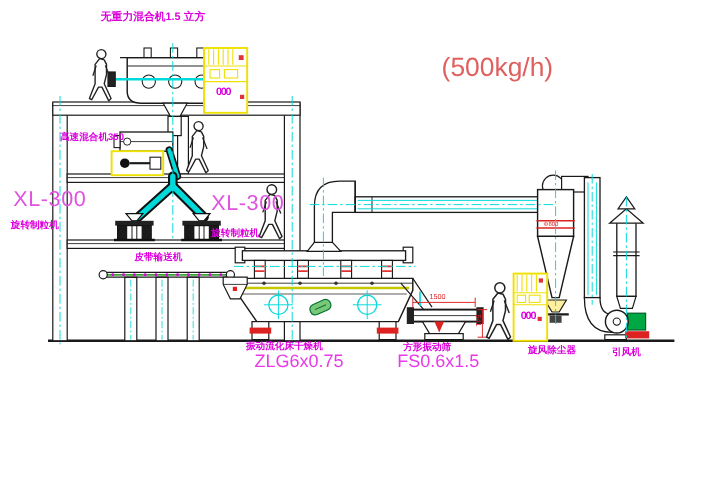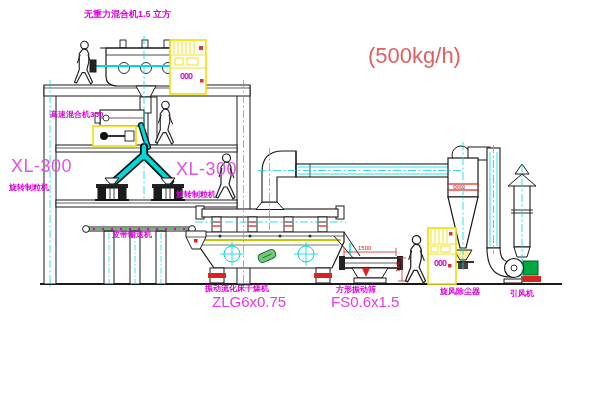--- a/index.html
+++ b/index.html
@@ -295,21 +295,21 @@
   <span class="lbl titleCAP" style="left:368px;top:45px;text-align:center;">(500kg/h)</span>
 
   <span class="lbl mag8" style="left:50px;top:111px;">高速混合机350</span>
 
   <span class="lbl magXL" style="left:11px;top:157px;">XL-300</span>
   <span class="lbl mag8" style="left:9px;top:184px;">旋转制粒机</span>
 
   <span class="lbl magXL" style="left:176px;top:160px;">XL-300</span>
   <span class="lbl mag8" style="left:176px;top:191px;">旋转制粒机</span>
 
-  <span class="lbl mag8" style="left:112px;top:211px;margin-top:20px;">皮带输送机</span>
+  <span class="lbl mag8" style="left:112px;top:211px;">皮带输送机</span>
 
   <span class="lbl mag8" style="left:205px;top:285px;">振动流化床干燥机</span>
   <span class="lbl magMODEL" style="left:212px;top:294px;">ZLG6x0.75</span>
 
   <span class="lbl mag8" style="left:336px;top:286px;">方形振动筛</span>
   <span class="lbl magMODEL" style="left:331px;top:294px;">FS0.6x1.5</span>
 
   <span class="lbl mag8" style="left:440px;top:288px;">旋风除尘器</span>
   <span class="lbl mag8" style="left:510px;top:290px;">引风机</span>
 

